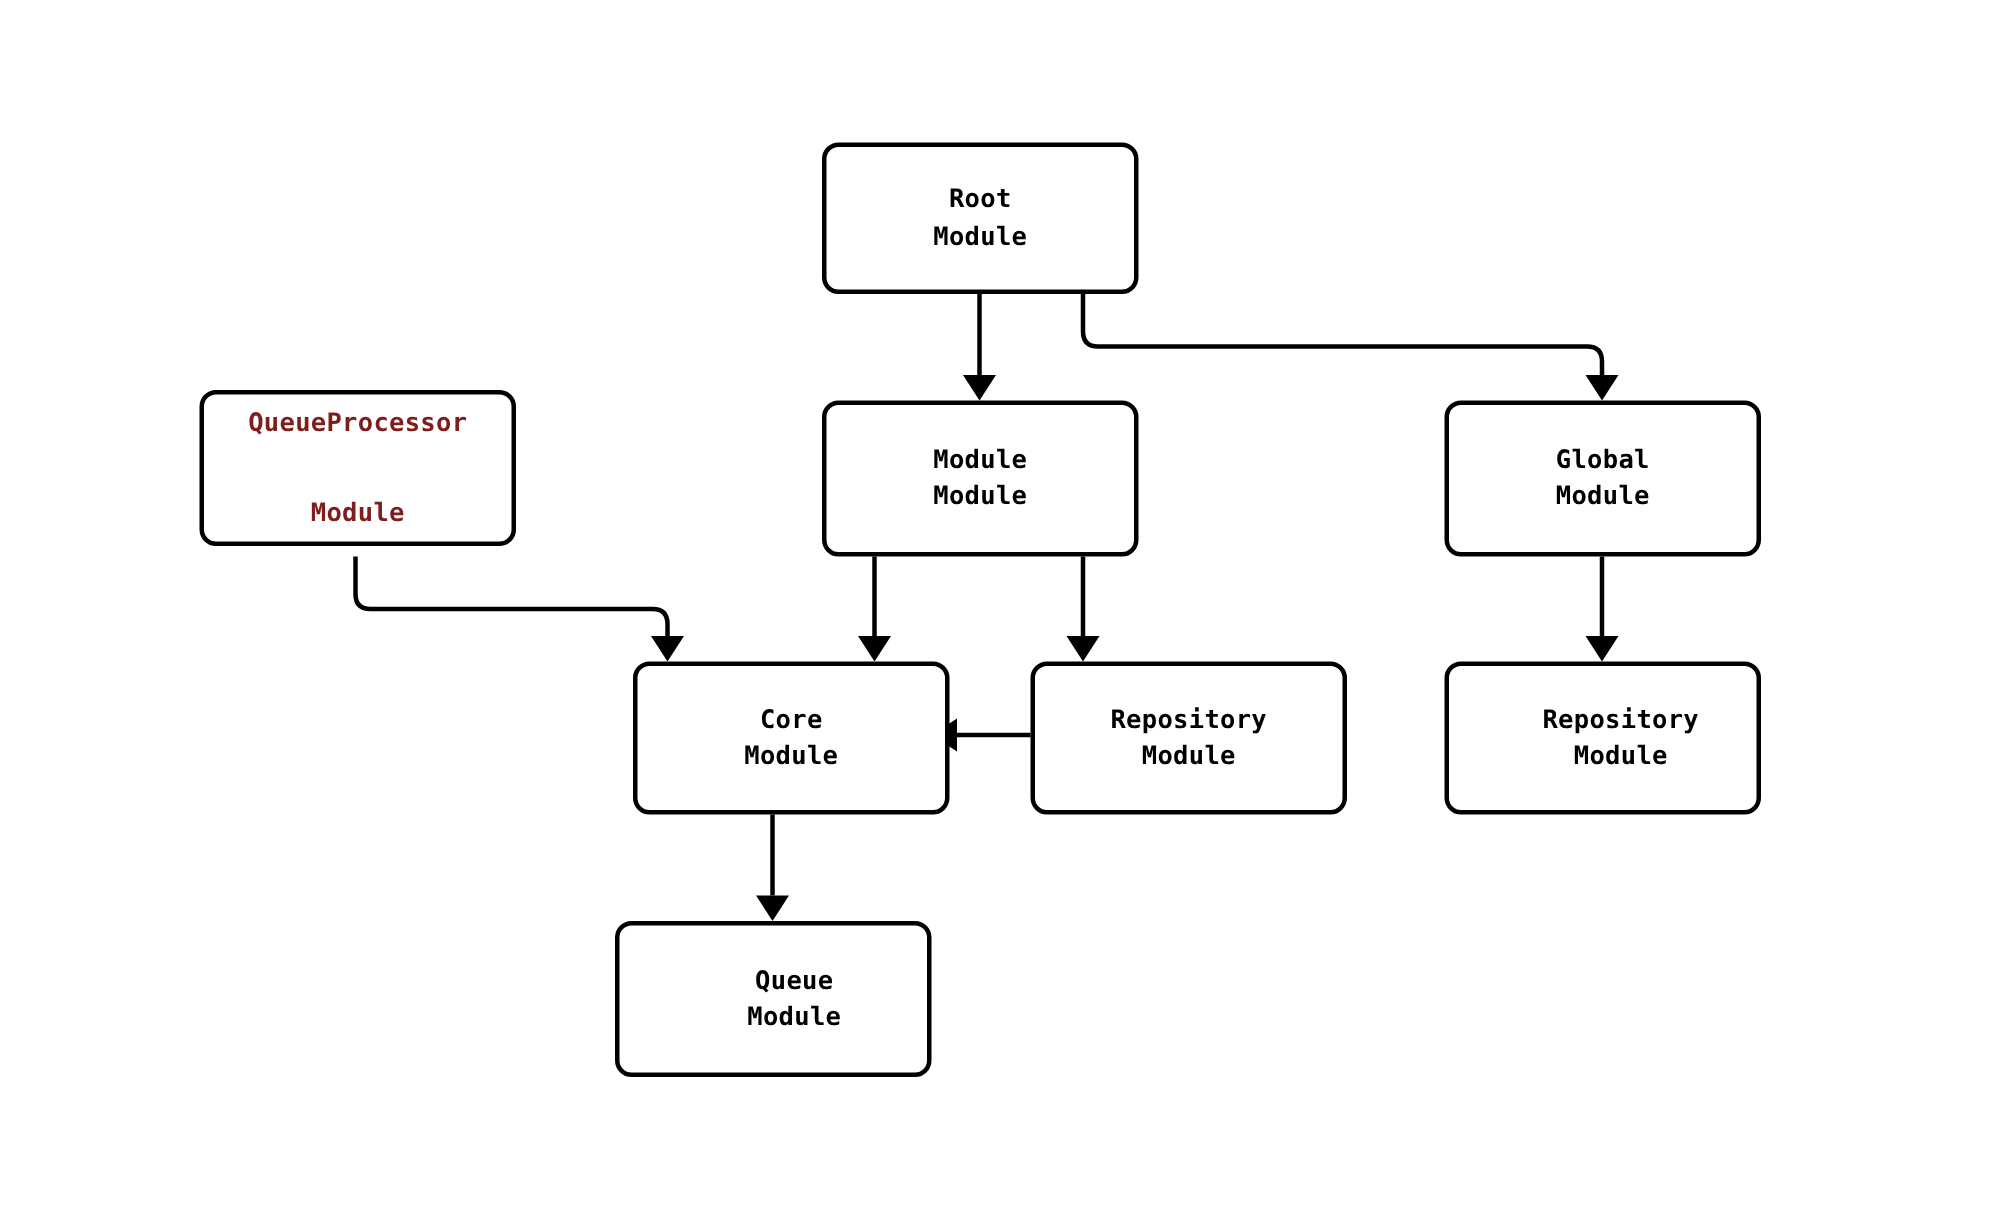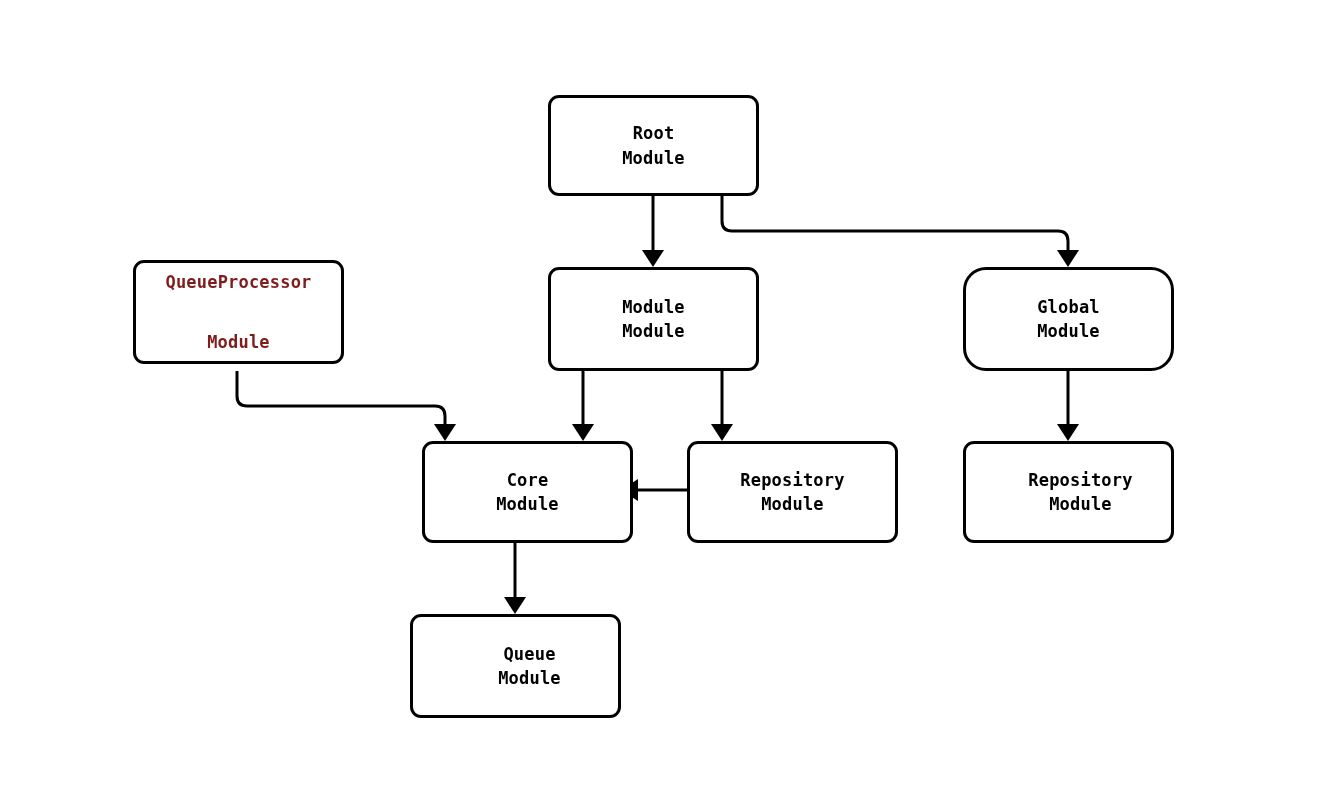--- a/index.html
+++ b/index.html
@@ -103,21 +103,21 @@
         <span class="node-line">Module</span>
       </div>
       <div class="node" style="left: 133px; top: 260px; width: 211px; height: 104px; border-color: rgb(0, 0, 0); border-width: 3px; border-radius: 11px; color: #7f1d1d; gap: 36px;">
         <span class="node-line">QueueProcessor</span>
         <span class="node-line">Module</span>
       </div>
       <div class="node" style="left: 548px; top: 267px; width: 211px; height: 104px; border-color: rgb(0, 0, 0); border-width: 3px; border-radius: 11px; color: rgb(0, 0, 0);">
         <span class="node-line">Module</span>
         <span class="node-line">Module</span>
       </div>
-      <div class="node" style="left: 963px; top: 267px; width: 211px; height: 104px; border-color: rgb(0, 0, 0); border-width: 3px; border-radius: 23px; color: rgb(0, 0, 0);">
+      <div class="node" style="left: 963px; top: 267px; width: 211px; height: 104px; border-color: rgb(0, 0, 0); border-width: 3px; border-radius: 11px; color: rgb(0, 0, 0);">
         <span class="node-line">Global</span>
         <span class="node-line">Module</span>
       </div>
       <div class="node" style="left: 410px; top: 441px; width: 211px; height: 102px; border-color: rgb(0, 0, 0); border-width: 3px; border-radius: 11px; color: rgb(0, 0, 0); margin-left: 12px;">
         <span class="node-line">Core</span>
         <span class="node-line">Module</span>
       </div>
       <div class="node" style="left: 687px; top: 441px; width: 211px; height: 102px; border-color: rgb(0, 0, 0); border-width: 3px; border-radius: 11px; color: rgb(0, 0, 0);">
         <span class="node-line">Repository</span>
         <span class="node-line">Module</span>

